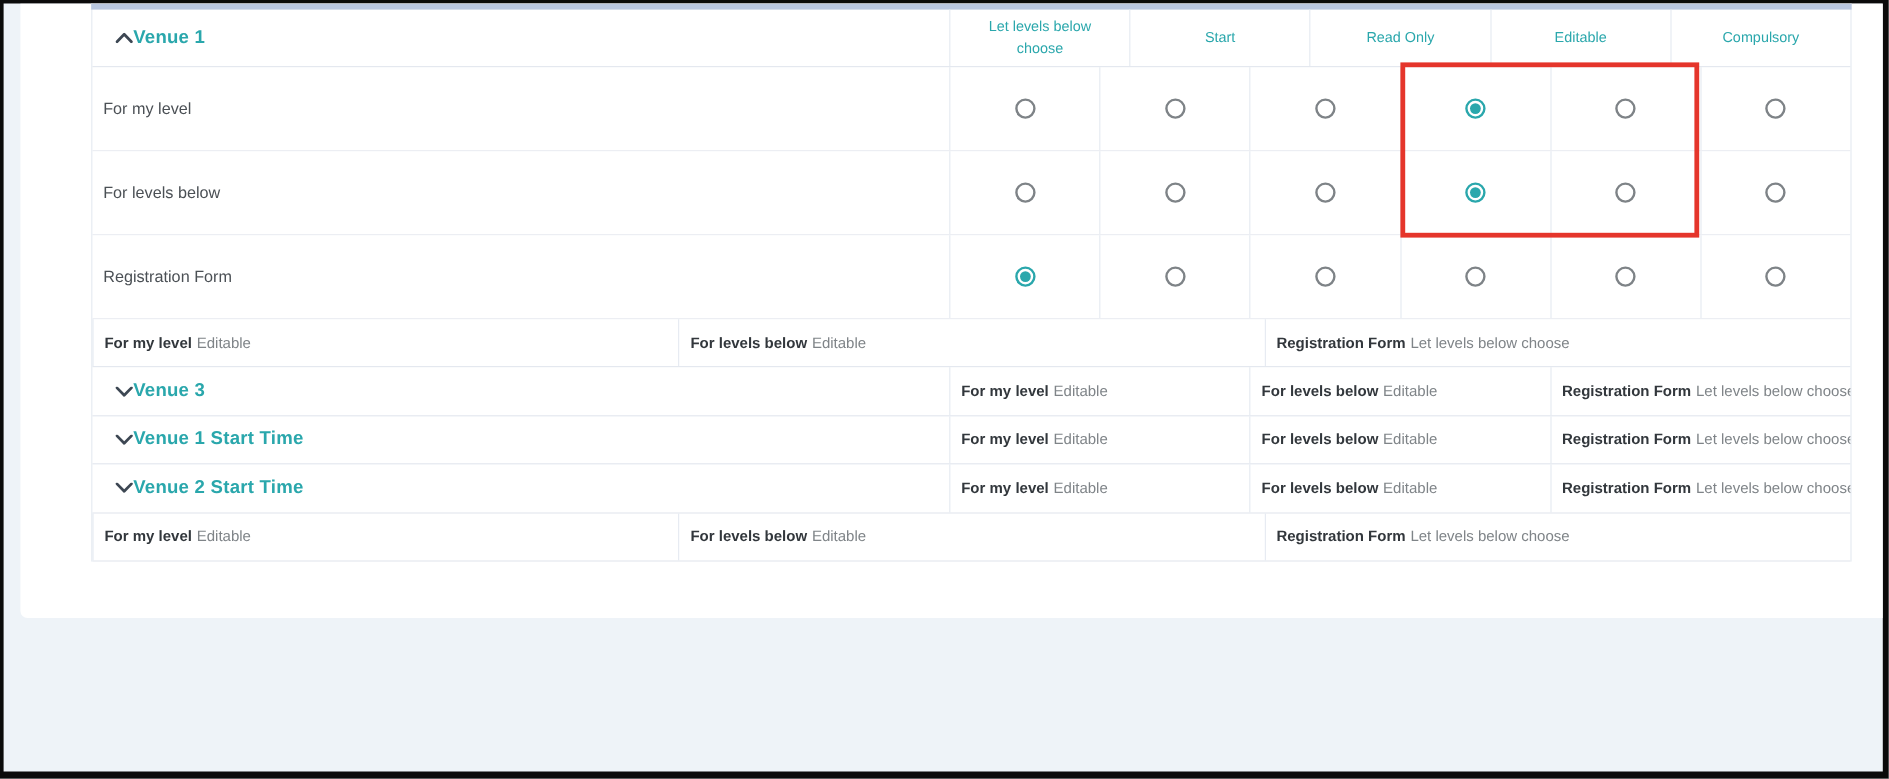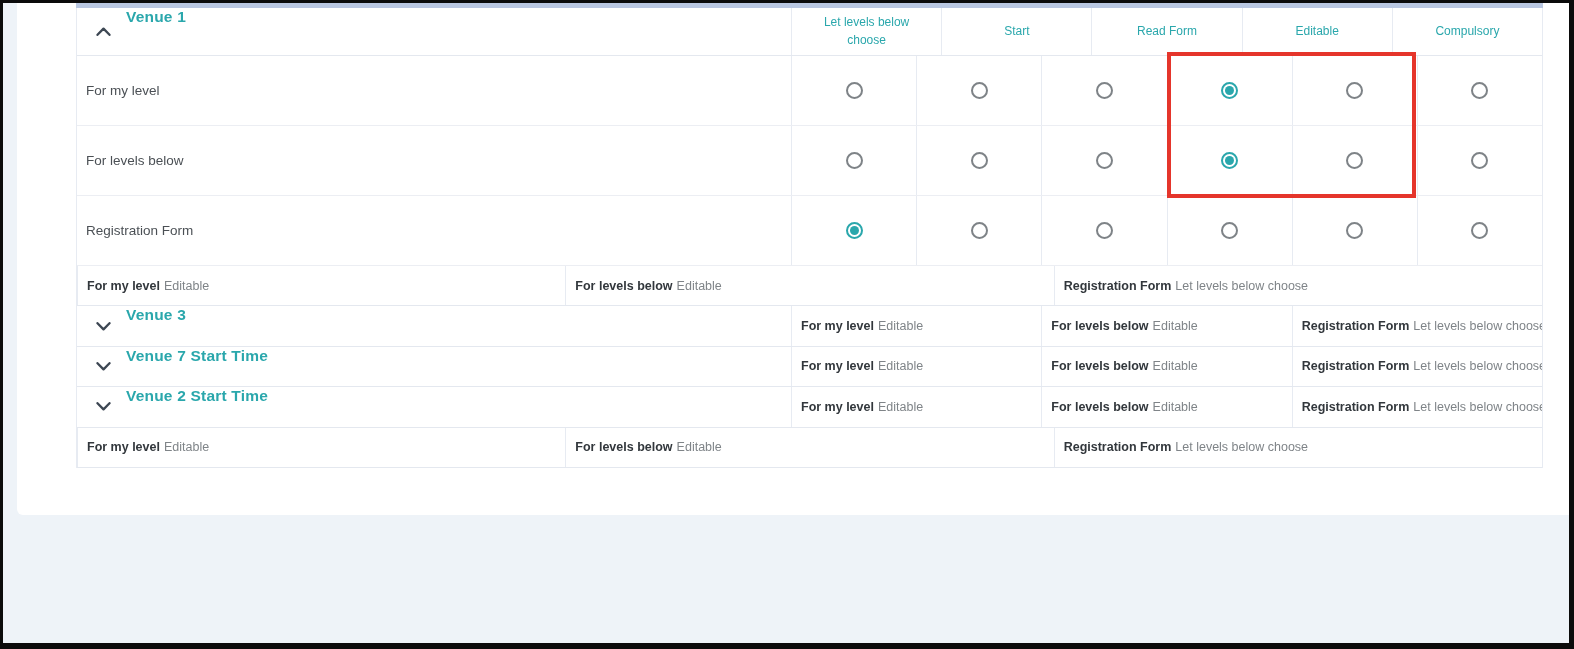--- a/index.html
+++ b/index.html
@@ -5,21 +5,21 @@
   html,body{margin:0;padding:0;background:#888;}
   *{box-sizing:border-box;font-family:"Liberation Sans",sans-serif;}
   .frame{position:relative;width:1574px;height:649px;background:#eef3f8;
     border:3px solid #0b0b0b;border-right-width:5px;border-bottom-width:6px;overflow:hidden;}
   .card{position:absolute;left:14px;top:0;right:0;height:512px;background:#ffffff;border-radius:0 0 0 6px;}
   .table{position:absolute;left:59px;top:0;width:1467px;background:#fff;
     border-left:1px solid #e7ebf2;border-right:1px solid #e7ebf2;}
   .topstrip{height:5px;background:#b9c7e1;margin:0 -1px;}
   .hrow{display:flex;height:48px;border-bottom:1px solid #e4e8ef;align-items:stretch;}
   .labelcol{width:714px;flex:0 0 714px;display:flex;align-items:center;}
-  .venuetoggle{display:flex;gap:15px;padding-left:19px;cursor:pointer;height:100%;width:100%;}
+  .venuetoggle{display:flex;align-items:center;padding-left:19px;cursor:pointer;height:100%;width:100%;}
   .venuetitle{color:#2aa7ac;font-size:15.5px;font-weight:600;letter-spacing:.2px;}
   .hcell{flex:1;border-left:1px solid #e7ebf2;display:flex;align-items:center;justify-content:center;
     text-align:center;color:#2aa7ac;font-size:12px;line-height:1.45;padding:0 16px;}
   .rrow{display:flex;height:70px;border-bottom:1px solid #eceef3;}
   .rlabel{width:714px;flex:0 0 714px;display:flex;align-items:center;padding-left:9px;
     color:#4b5055;font-size:13.5px;}
   .rcell{flex:1;border-left:1px solid #e7ebf2;display:flex;align-items:center;justify-content:center;}
   .radio{width:17px;height:17px;border-radius:50%;border:2px solid #7e8387;background:#fff;
     position:relative;display:inline-block;cursor:pointer;}
   .radio.selected{border-color:#2aa7ac;}
@@ -50,21 +50,21 @@
               <svg width="15" height="9" viewBox="0 0 15 9">
                   <polyline points="1.5,7.8 7.5,1.6 13.5,7.8" fill="none" stroke="#3d4753" stroke-width="2.3" stroke-linecap="round" stroke-linejoin="round"></polyline>
                 </svg>
             </span>
             <span class="venuetitle">Venue 1</span>
           </div>
         </div>
 
       <div class="hcell">Let levels below choose</div>
           <div class="hcell">Start</div>
-          <div class="hcell">Read Form</div>
+          <div class="hcell">Read Only</div>
           <div class="hcell">Editable</div>
           <div class="hcell">Compulsory</div>
         </div>
 
       <div>
           <div class="rrow">
             <div class="rlabel">For my level</div>
             <div class="rcell">
               <div class="radio"></div>
             </div>
@@ -167,21 +167,21 @@
             </div>
           </div>
           <div class="crow">
             <div class="labelcol">
               <div class="venuetoggle">
                 <div class="chev">
                   <svg width="15" height="9" viewBox="0 0 15 9">
                     <polyline points="1.5,1.2 7.5,7.4 13.5,1.2" fill="none" stroke="#3d4753" stroke-width="2.3" stroke-linecap="round" stroke-linejoin="round"></polyline>
                   </svg>
                 </div>
-                <div class="venuetitle">Venue 7 Start Time</div>
+                <div class="venuetitle">Venue 1 Start Time</div>
               </div>
             </div>
             <div class="ccell">
               <b>For my level</b>
               <span>Editable</span>
             </div>
             <div class="ccell">
               <b>For levels below</b>
               <span>Editable</span>
             </div>

